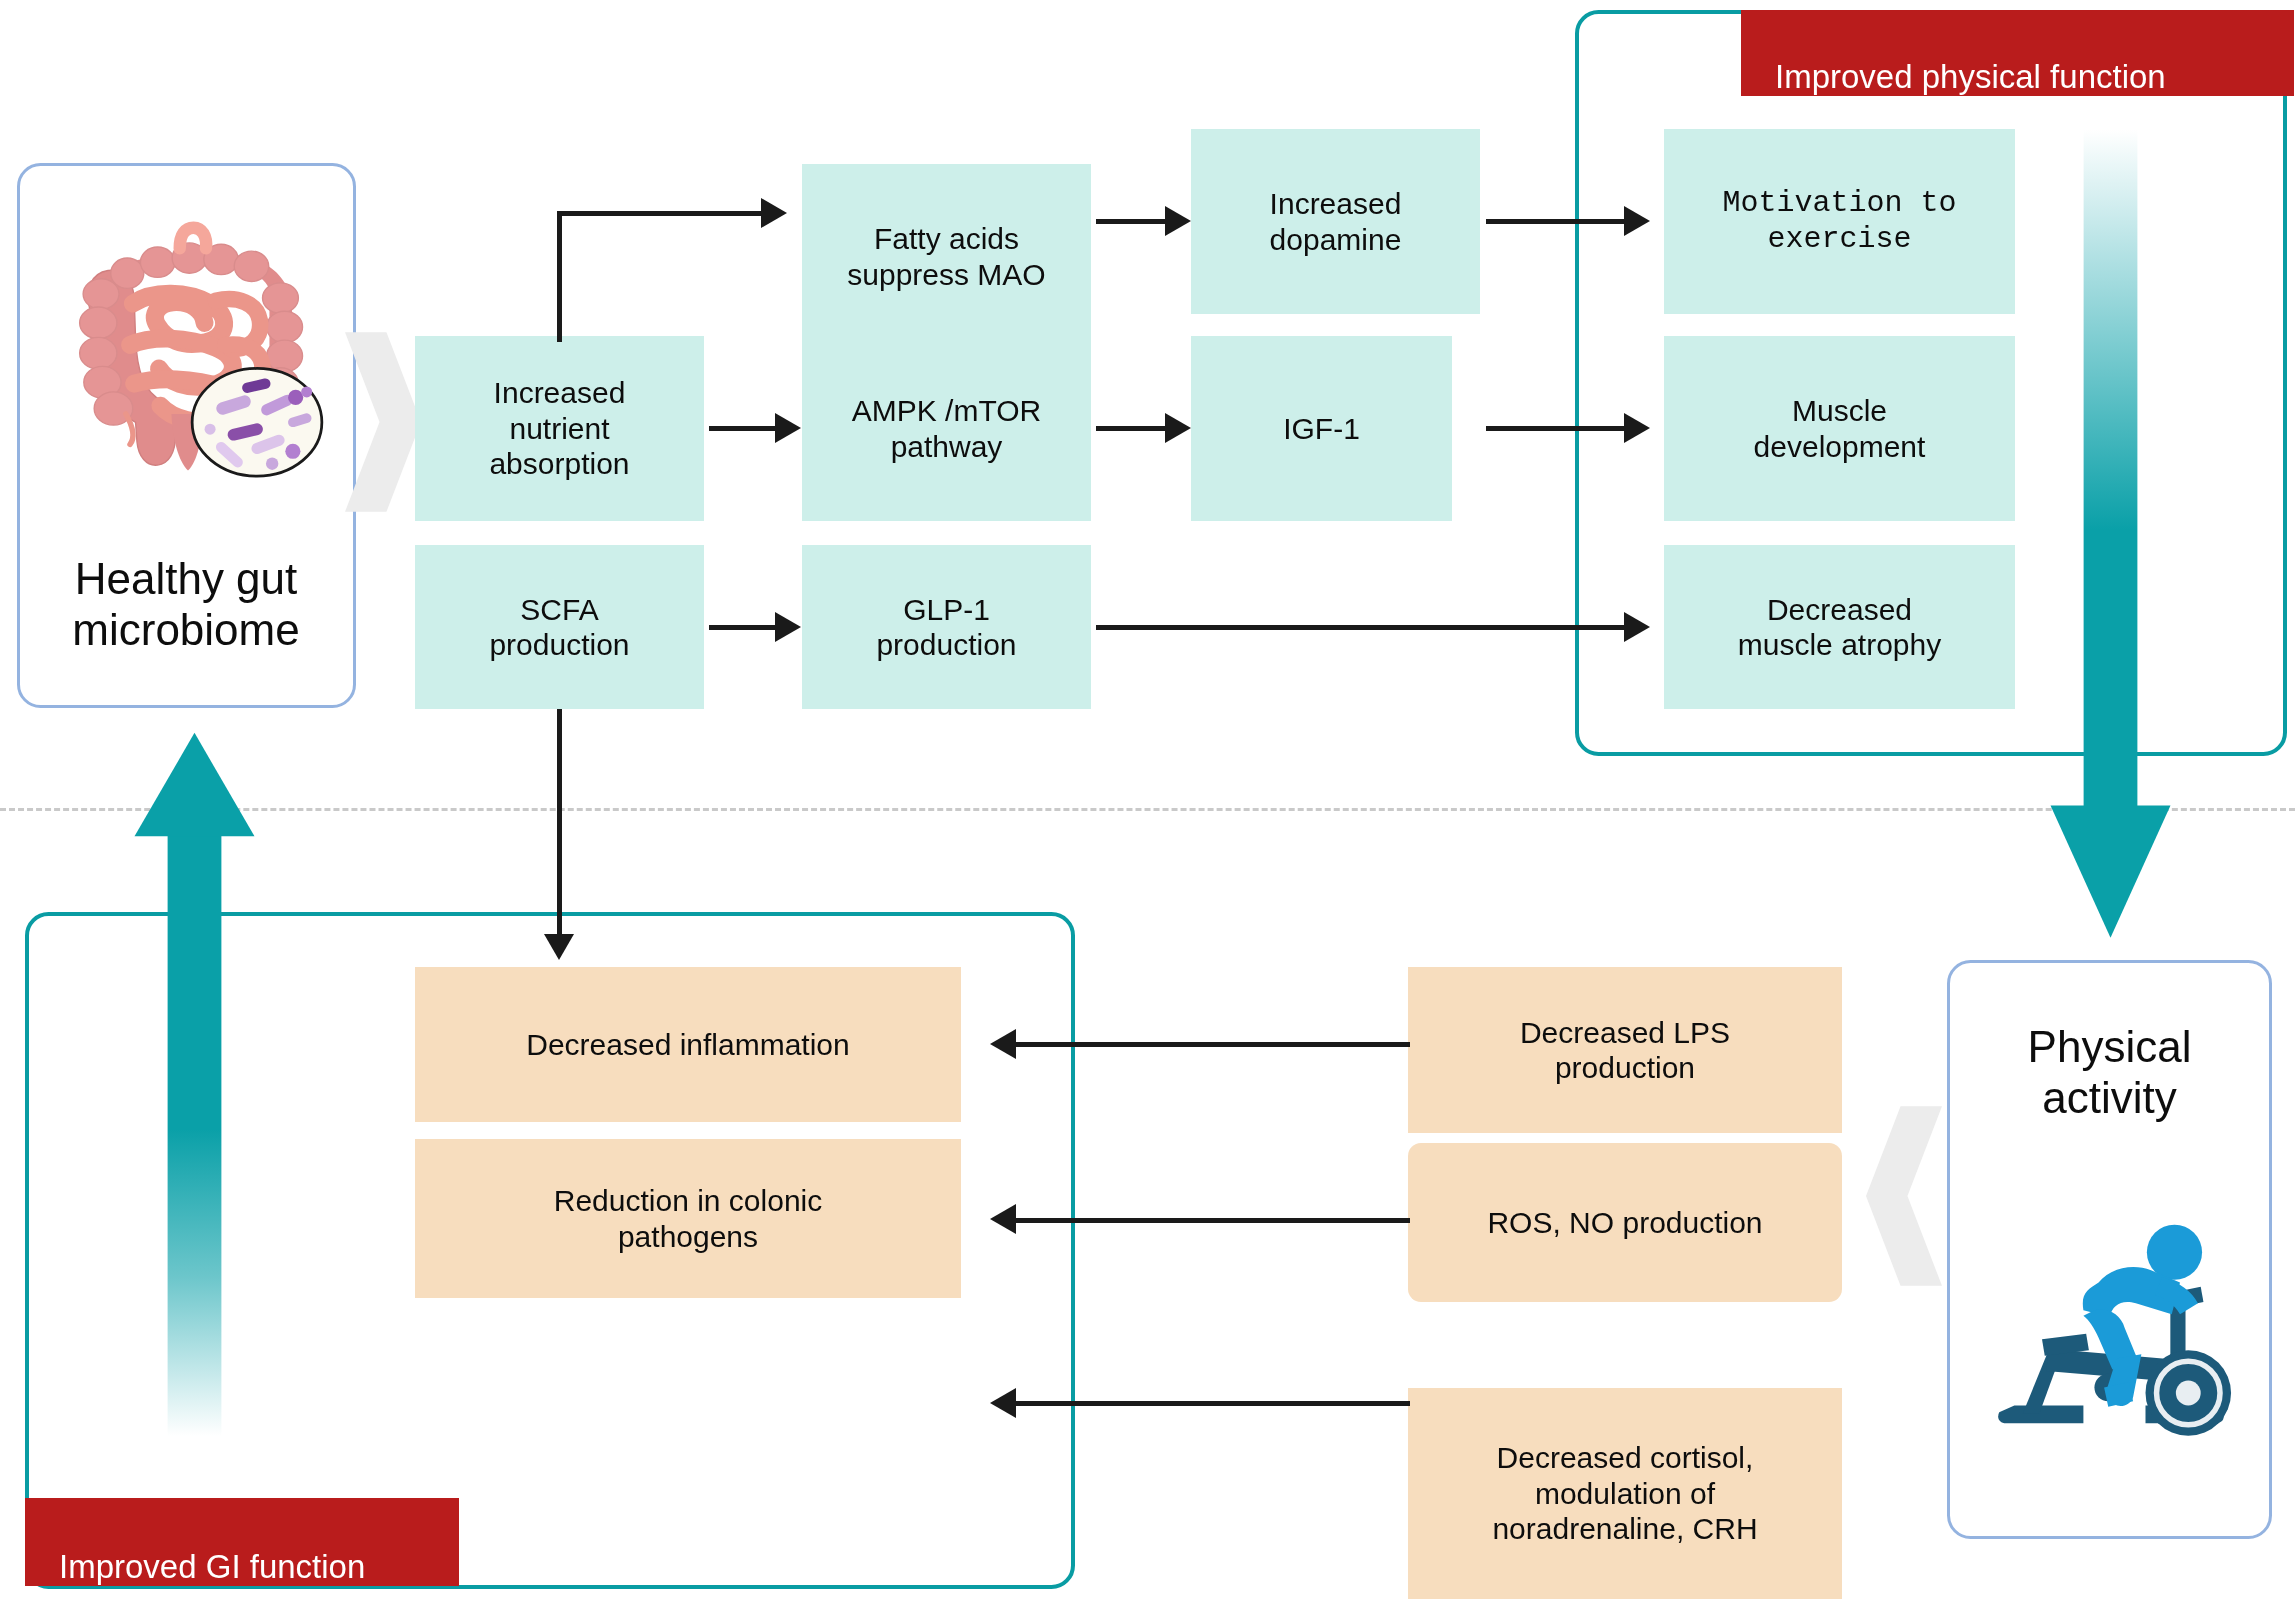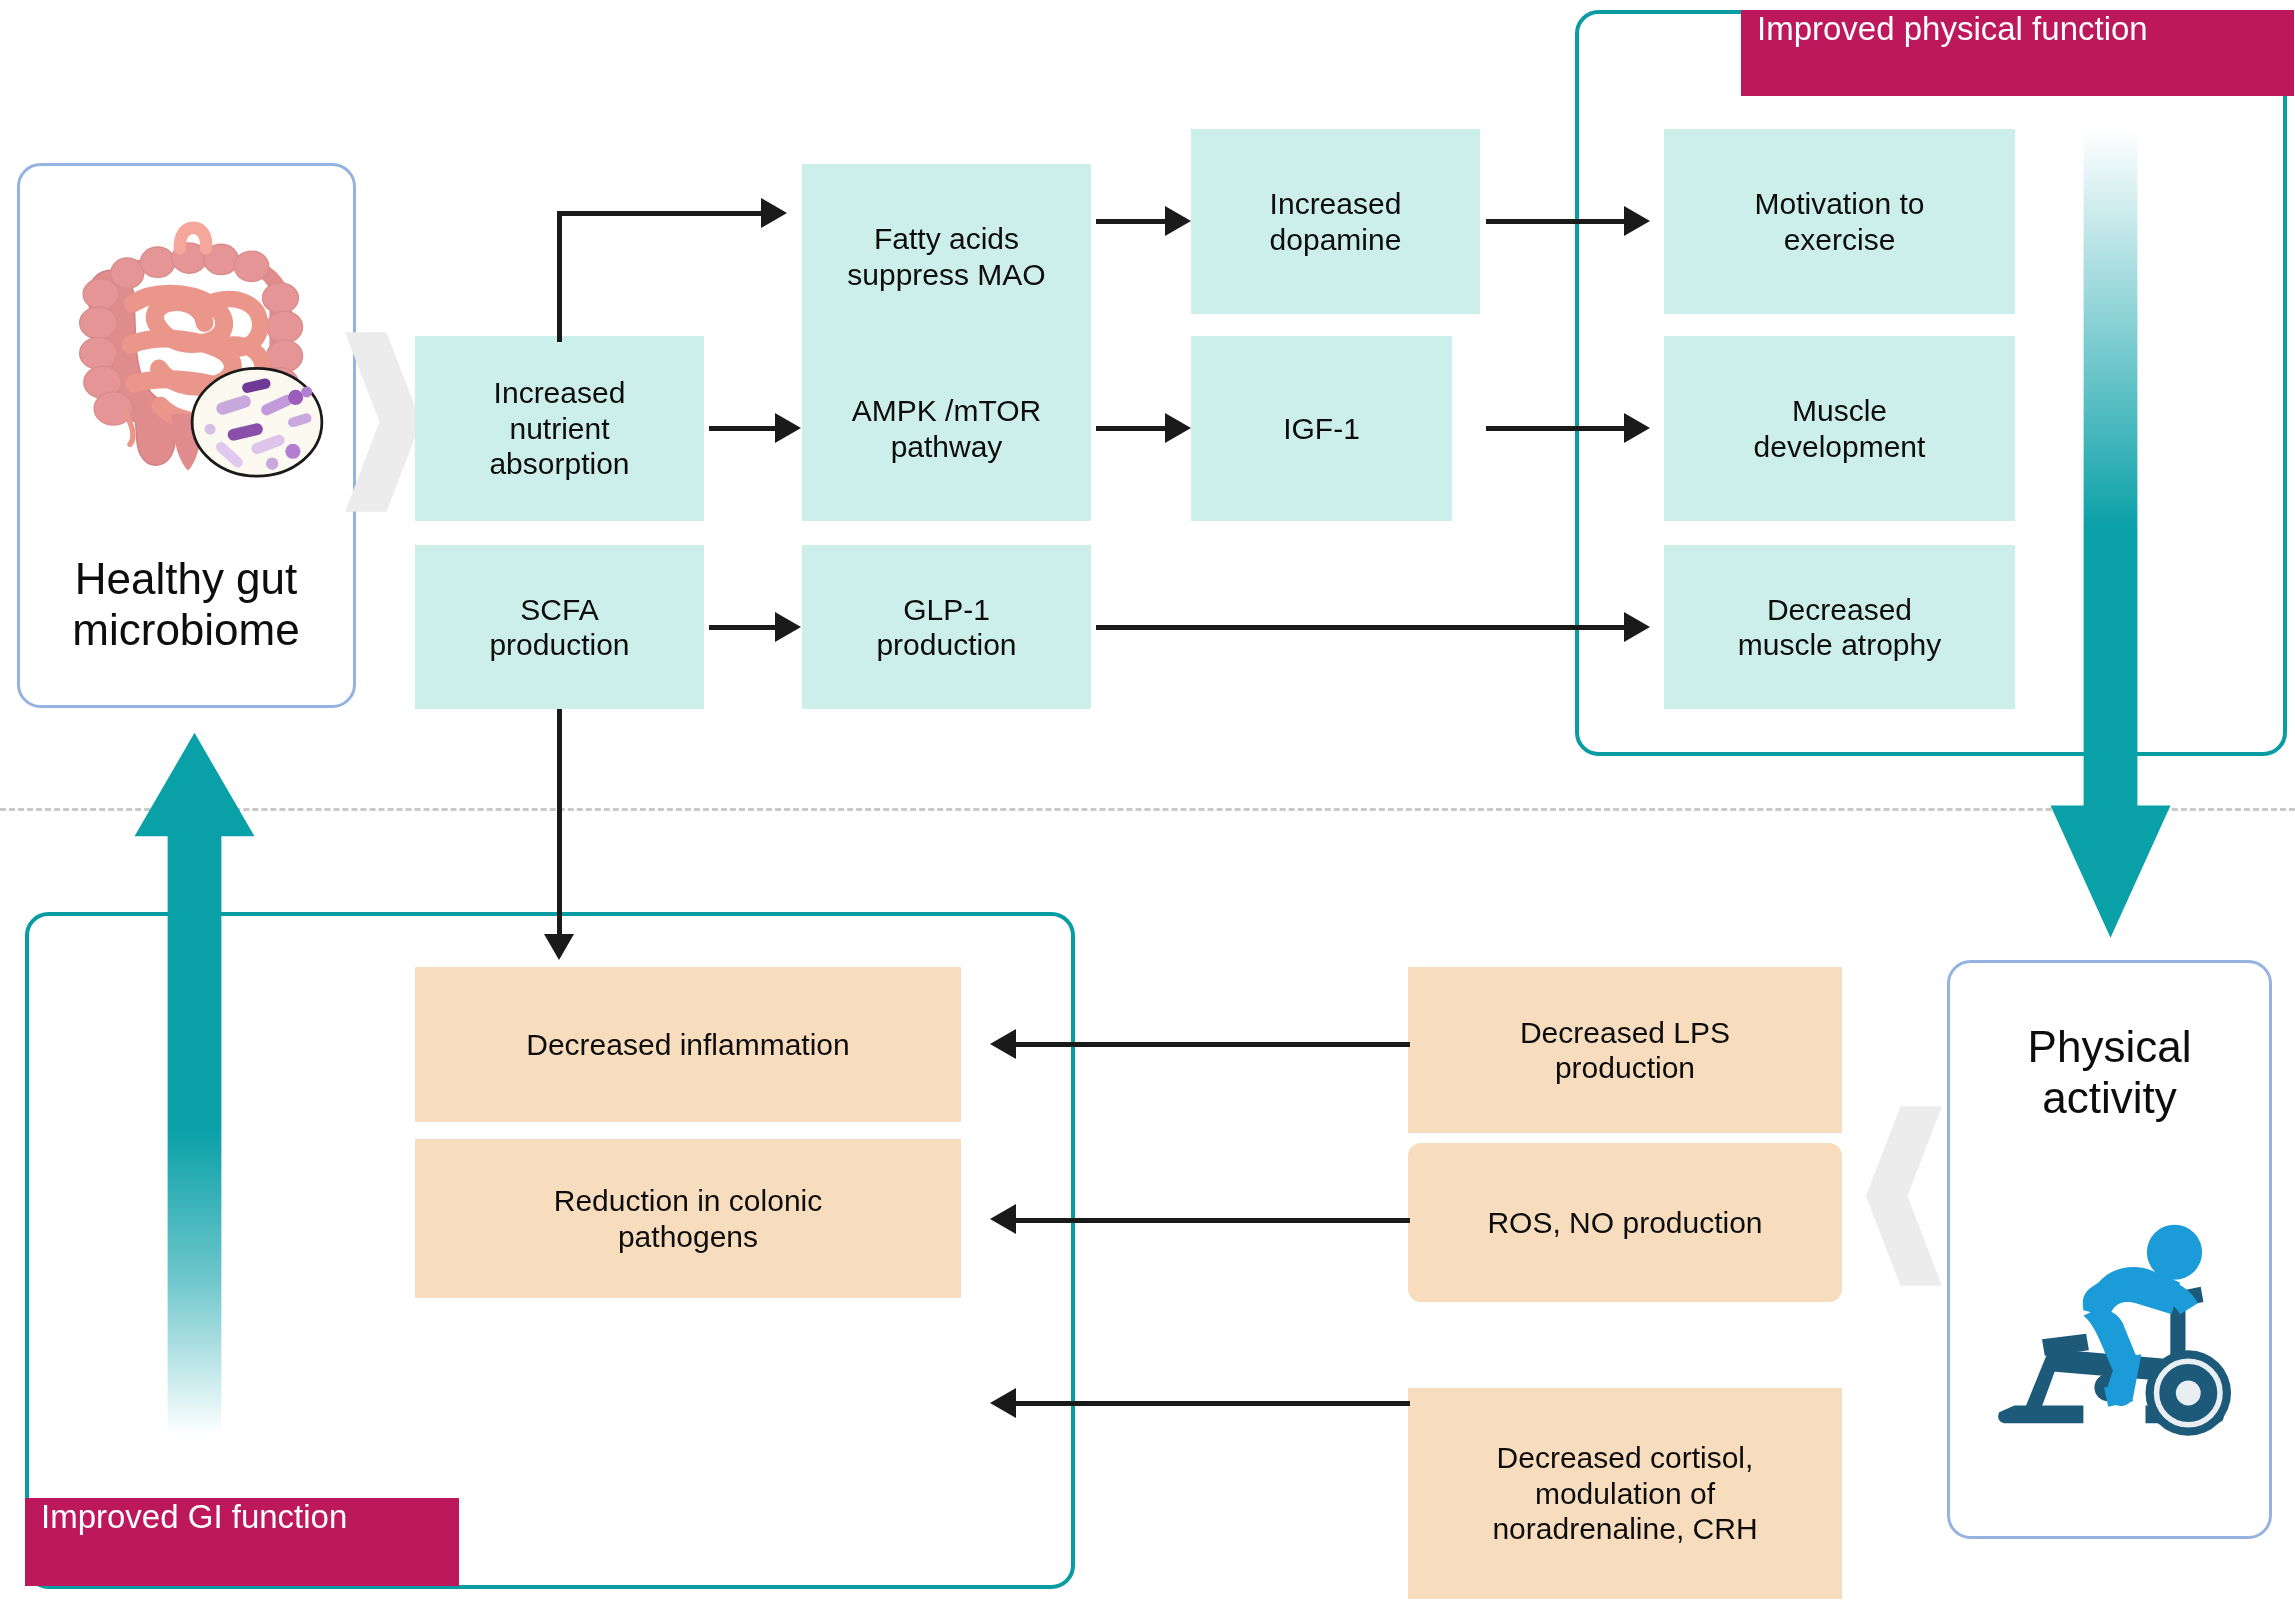--- a/index.html
+++ b/index.html
@@ -38,26 +38,26 @@
     position:absolute;
     border:4.1px solid #099ca3;
     border-radius:23.5px;
     background:transparent;
     box-sizing:border-box;
   }
 
   
   .banner{
     position:absolute;
-    background:#be185d;
+    background:#b91c1c;
     color:#ffffff;
     font-size:33px;
-    display:flex;align-items:flex-start;
+    display:flex;align-items:flex-end;
     box-sizing:border-box;
-    padding:0 16px;
+    padding:0 34px;
     white-space:nowrap;
   }
 
   
   .caption{
     position:absolute;
     text-align:center;
     font-size:44px;
     color:#0d0d0d;
     line-height:1.16;
@@ -222,21 +222,21 @@
     <div>
       <div>Increased</div>
       <div>dopamine</div>
     </div>
   </div>
 
   <div class="node teal" style="left:1191px;top:336px;width:261px;height:185px;">
     <div>IGF-1</div>
   </div>
 
-  <div class="node teal" style="left:1664px;top:129px;width:351px;height:185px;">
+  <div class="node teal" style="left:1664px;top:129px;width:351px;height:185px;font-family:Liberation Mono, monospace;">
     <div>
       <div>Motivation to</div>
       <div>exercise</div>
     </div>
   </div>
 
   <div class="node teal" style="left:1664px;top:336px;width:351px;height:185px;">
     <div>
       <div>Muscle</div>
       <div>development</div>

